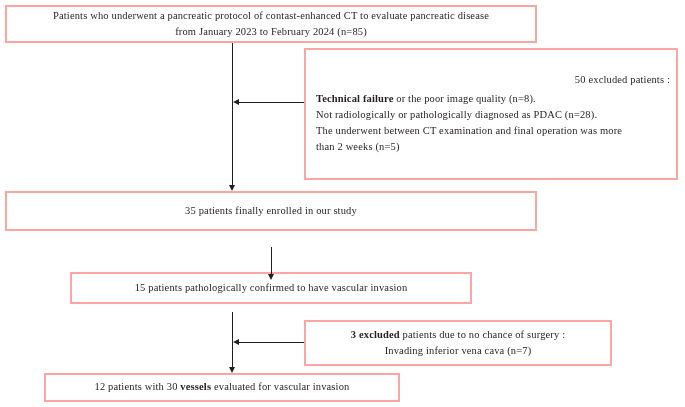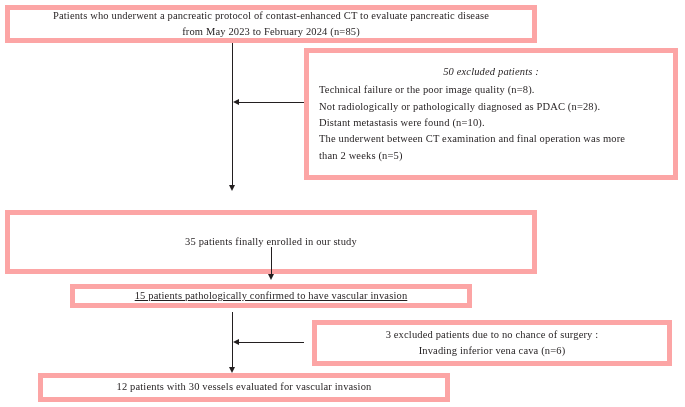--- a/index.html
+++ b/index.html
@@ -13,21 +13,21 @@
     width: 685px;
     height: 407px;
     background: #ffffff;
     font-family: "Liberation Serif", "DejaVu Serif", serif;
     color: #231f20;
     overflow: hidden;
   }
   .box {
     position: absolute;
     box-sizing: border-box;
-    border: 5px solid #fca5a5;
+    border: 2px solid #fca5a5;
     background: #ffffff;
     display: flex;
     flex-direction: column;
     justify-content: center;
     font-size: 10.5px;
     line-height: 1.55;
     letter-spacing: 0.15px;
   }
   .box.centered {
     align-items: center;
@@ -35,28 +35,27 @@
   }
   .box.leftish {
     align-items: stretch;
     text-align: left;
   }
   .line {
     white-space: nowrap;
     padding: 0 6px;
   }
   .line.hdr {
-    text-align: center;
+    text-align: right;
     padding-bottom: 2px;
-    font-style: italic;
   }
   .line.pad {
     padding-left: 10px;
   }
-  b { font-weight: 400; }
+  b { font-weight: 700; }
 
   
   .vline {
     position: absolute;
     width: 1px;
     background: #231f20;
   }
   .hline {
     position: absolute;
     height: 1px;
@@ -79,46 +78,45 @@
     border-right: 6px solid #231f20;
   }
 </style>
 </head>
 <body>
 
 <div id="canvas">
 
   <div class="box centered" style="left:5px; top:5px; width:532px; height:38px;">
     <div class="line">Patients who underwent a pancreatic protocol of contast-enhanced CT to evaluate pancreatic disease</div>
-    <div class="line">from May 2023 to February 2024 (n=85)</div>
+    <div class="line">from January 2023 to February 2024 (n=85)</div>
   </div>
 
   <div class="box leftish" style="left:304px; top:48px; width:374px; height:132px;">
     <div class="line hdr">50 excluded patients :</div>
     <div class="line pad"><b>Technical failure</b><span> or the poor image quality (n=8).</span></div>
     <div class="line pad">Not radiologically or pathologically diagnosed as PDAC (n=28).</div>
-    <div class="line pad">Distant metastasis were found (n=10).</div>
     <div class="line pad">The underwent between CT examination and final operation was more</div>
     <div class="line pad">than 2 weeks (n=5)</div>
   </div>
 
-  <div class="box centered" style="left:5px; top:191px; width:532px; height:64px;margin-top:19px;">
+  <div class="box centered" style="left:5px; top:191px; width:532px; height:40px;">
     <div class="line">35 patients finally enrolled in our study</div>
   </div>
 
-  <div class="box centered" style="left:70px; top:284px; width:402px; height:24px;text-decoration:underline;">
+  <div class="box centered" style="left:70px; top:272px; width:402px; height:32px;">
     <div class="line">15 patients pathologically confirmed to have vascular invasion</div>
   </div>
 
-  <div class="box centered" style="left:304px; top:320px; width:360px; height:46px;margin-left:8px;">
+  <div class="box centered" style="left:304px; top:320px; width:308px; height:46px;">
     <div class="line"><b>3 excluded</b><span> patients due to no chance of surgery :</span></div>
-    <div class="line">Invading inferior vena cava (n=6)</div>
+    <div class="line">Invading inferior vena cava (n=7)</div>
   </div>
 
-  <div class="box centered" style="left:38px; top:373px; width:412px; height:29px;">
+  <div class="box centered" style="left:44px; top:373px; width:356px; height:29px;">
     <div class="line"><span>12 patients with 30 </span><b>vessels</b><span> evaluated for vascular invasion</span></div>
   </div>
 
   <div class="vline" style="left:232px; top:43px; height:142px;"></div>
   <div class="arrow-down" style="left:229px; top:185px;"></div>
 
   <div class="hline" style="left:239px; top:102px; width:65px;"></div>
   <div class="arrow-left" style="left:233px; top:99px;"></div>
 
   <div class="vline" style="left:271px; top:247px; height:27px;"></div>

